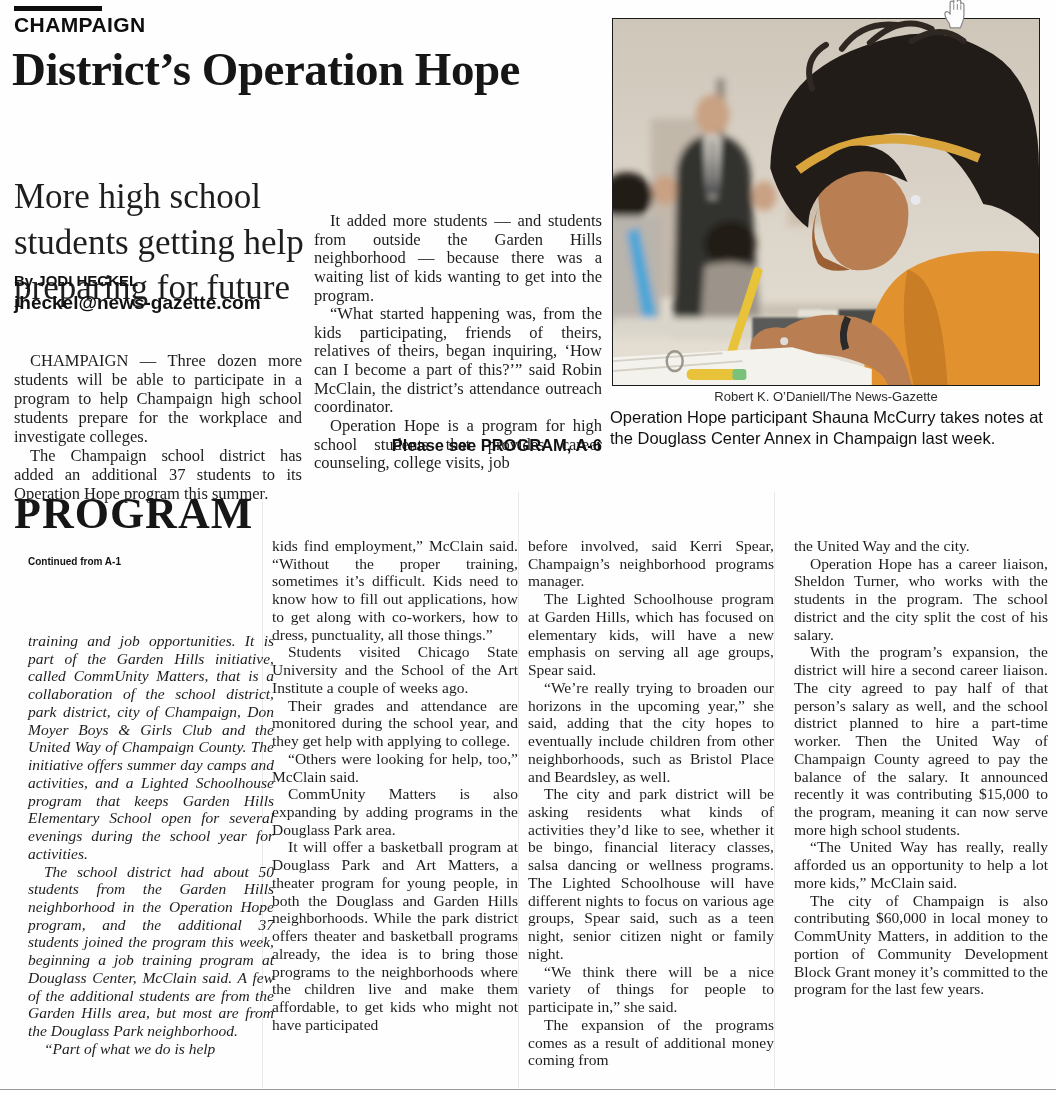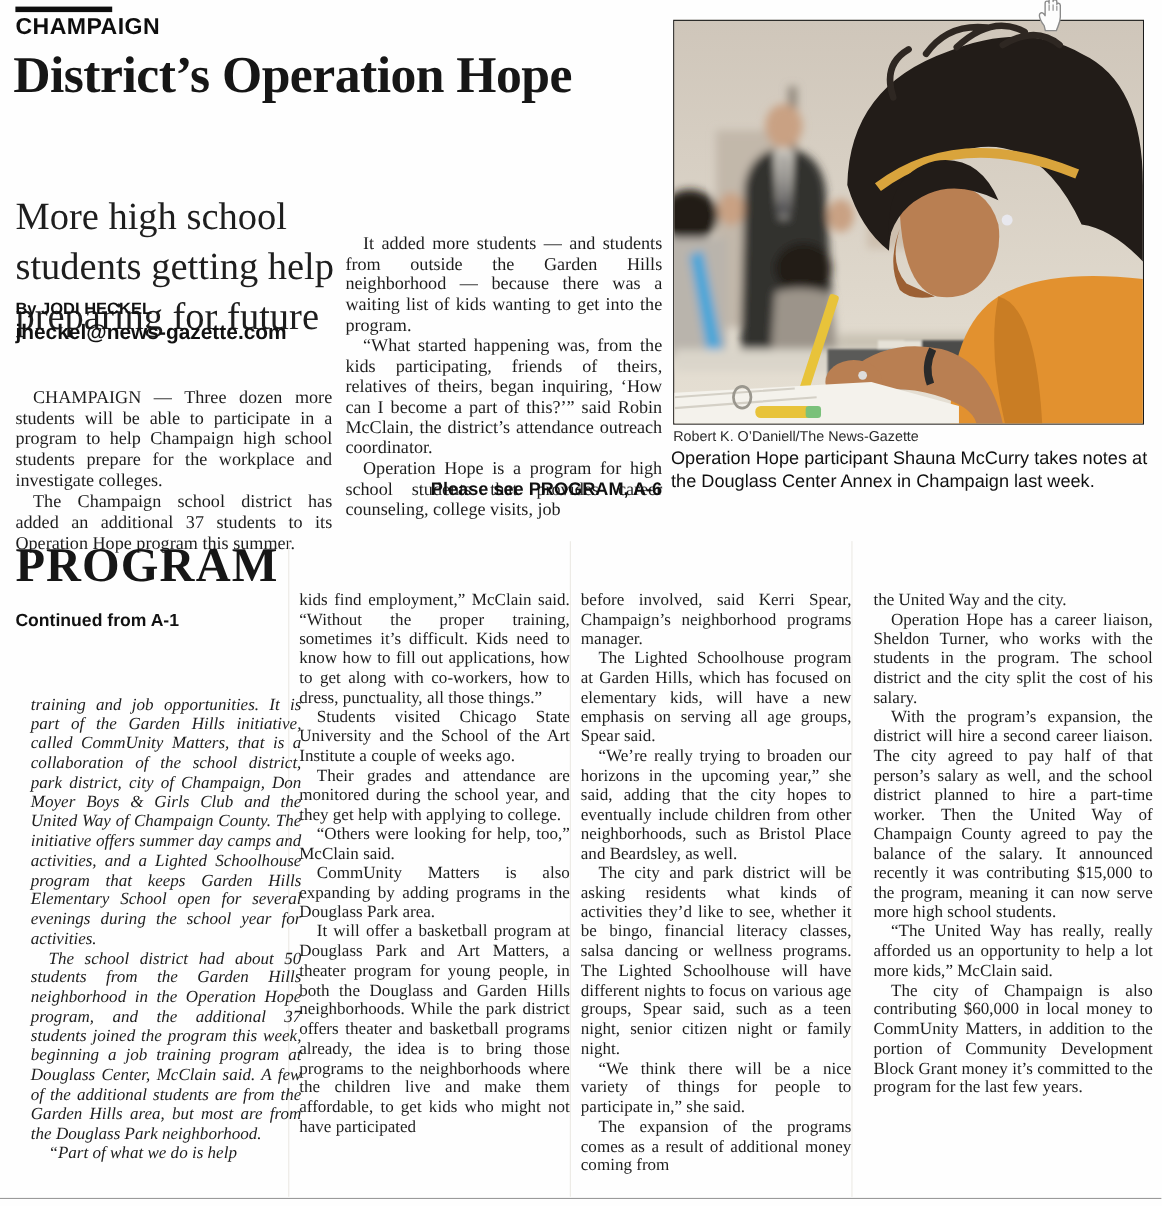--- a/index.html
+++ b/index.html
@@ -17,24 +17,24 @@
   .byline{left:14px;top:272px;font-size:15px;font-weight:bold;color:#111;}
   .email{left:14px;top:292px;font-size:19px;font-weight:bold;color:#111;}
   .bodycol{ text-align:justify;font-size:16.5px;line-height:1.15;color:#1d1d1d;margin-top:40px;}
   .bodycol p{margin:0;text-indent:16px;}
   .bodycol p.noindent{text-indent:0;}
   .lead-col1{left:14px;top:312px;width:288px;}
   .lead-col2{left:314px;top:172px;width:288px;line-height:1.13;}
   .jump-note{left:314px;top:436px;width:288px;text-align:right;font-size:16.5px;font-weight:bold;color:#111;}
   .photo-frame{left:612px;top:18px;width:428px;height:368px;border:1.5px solid #1a1a1a;box-sizing:border-box;background:#d8cfc4;}
   .photo-frame svg{display:block;width:100%;height:100%;}
-  .credit{left:612px;top:389px;width:428px;text-align:left;font-size:13px;color:#2b2b2b;}
+  .credit{left:612px;top:389px;width:428px;text-align:center;font-size:13px;color:#2b2b2b;}
   .caption{left:610px;top:407px;width:438px;font-size:16.5px;line-height:1.27;color:#101010;}
   .jump-title{left:14px;top:488px;font-weight:bold;font-size:44px;letter-spacing:1px;color:#161616;}
-  .continued{left:14px;top:556px;font-size:16px;font-weight:bold;color:#111;}
+  .continued{left:28px;top:556px;font-size:10px;font-weight:bold;color:#111;}
   .jumpcol{font-size:15.5px;line-height:1.145;}
   .jump-col1{left:28px;top:592px;width:246px;font-style:italic;}
   .jump-col2{left:272px;top:497px;width:246px;}
   .jump-col3{left:528px;top:497px;width:246px;}
   .jump-col4{left:794px;top:497px;width:254px;}
   .colrule{top:492px;width:1px;height:596px;background:#ebe9e4;}
   .bottom-rule{left:0;top:1089px;width:1056px;height:1px;background:#9a9a9a;}
   .cursor{left:941px;top:-5px;width:30px;height:34px;}
 </style>
 </head>

